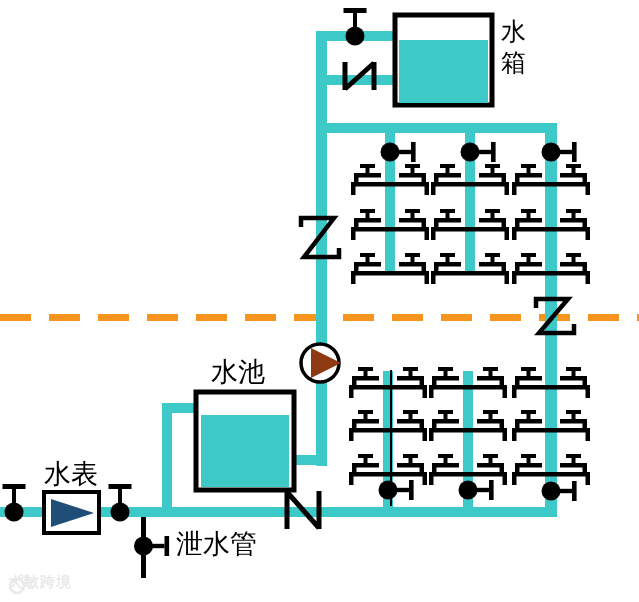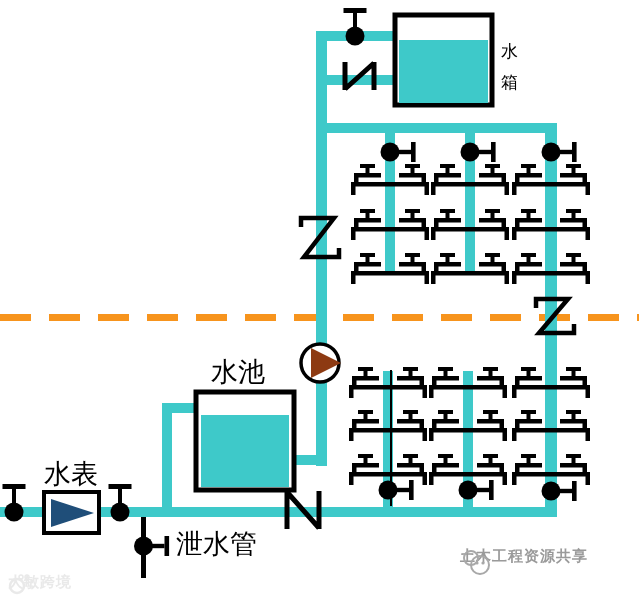--- a/index.html
+++ b/index.html
@@ -3,21 +3,21 @@
 <meta charset="utf-8">
 <style>
   html,body{margin:0;padding:0;background:#fff;}
   .stage{position:relative;width:639px;height:602px;background:#fff;overflow:hidden;
          font-family:"Liberation Serif", serif;}
   .label{position:absolute;color:#000;font-size:27px;line-height:30px;white-space:nowrap;}
   .pressure-label{position:absolute;left:54px;top:272px;color:var(--orange);
                   font-size:24px;font-weight:bold;letter-spacing:1.5px;white-space:nowrap;}
   .dashed-line{position:absolute;left:0;top:314px;width:639px;height:7px;
                background:repeating-linear-gradient(to right,var(--orange) 0 31px,transparent 31px 49px);}
-  .tank-label{position:absolute;left:501px;top:36px;width:29px;font-size:17px;line-height:31px;
+  .tank-label{position:absolute;left:501px;top:16px;width:29px;font-size:25px;line-height:31px;
               word-break:break-all;white-space:normal;}
   svg{position:absolute;left:0;top:0;}
   .wm-right{position:absolute;left:460px;top:547px;display:flex;align-items:center;gap:4px;}
   .wm-right .txt{font-size:15px;font-weight:bold;letter-spacing:1px;color:#9a9a9a;
                  text-shadow:1px 1px 0 #ffffff;font-family:"Liberation Sans",sans-serif;}
   .wm-left{position:absolute;left:8px;top:573px;display:flex;align-items:center;gap:3px;}
   .wm-left .txt{font-size:15px;font-weight:bold;letter-spacing:1px;color:#e9e9e9;
                 font-family:"Liberation Sans",sans-serif;}
 </style>
 </head>
@@ -351,22 +351,13 @@
   <div class="label" style="left:176px;top:529px;">泄水管</div>
 
   <div class="wm-left">
     <svg width="22" height="22" viewBox="0 0 22 22">
       <circle cx="9" cy="13" r="7" fill="none" stroke="#e9e9e9" stroke-width="2.5"></circle>
       <circle cx="13" cy="4" r="2" fill="none" stroke="#e9e9e9" stroke-width="1.5"></circle>
       <circle cx="19" cy="4" r="2" fill="none" stroke="#e9e9e9" stroke-width="1.5"></circle>
     </svg>
     <span class="txt">大敏跨境</span>
   </div>
-  <div class="wm-right">
-    <svg width="32" height="30" viewBox="0 0 32 30">
-      <circle cx="11" cy="11" r="7" fill="none" stroke="#a8a8a8" stroke-width="2"></circle>
-      <circle cx="20" cy="18" r="9" fill="none" stroke="#a8a8a8" stroke-width="2"></circle>
-      <circle cx="17" cy="16" r="1.6" fill="#a8a8a8"></circle>
-      <circle cx="23" cy="16" r="1.6" fill="#a8a8a8"></circle>
-    </svg>
-    <span class="txt">土木工程资源共享</span>
-  </div>
 </div>
 
 </body></html>

